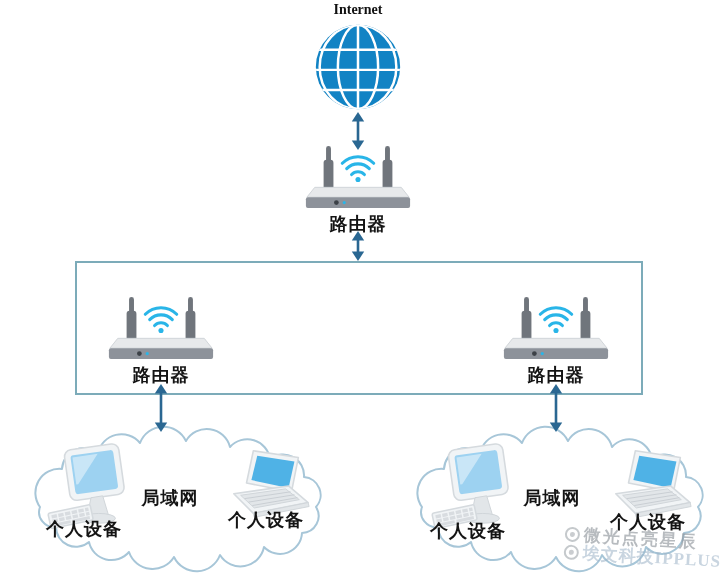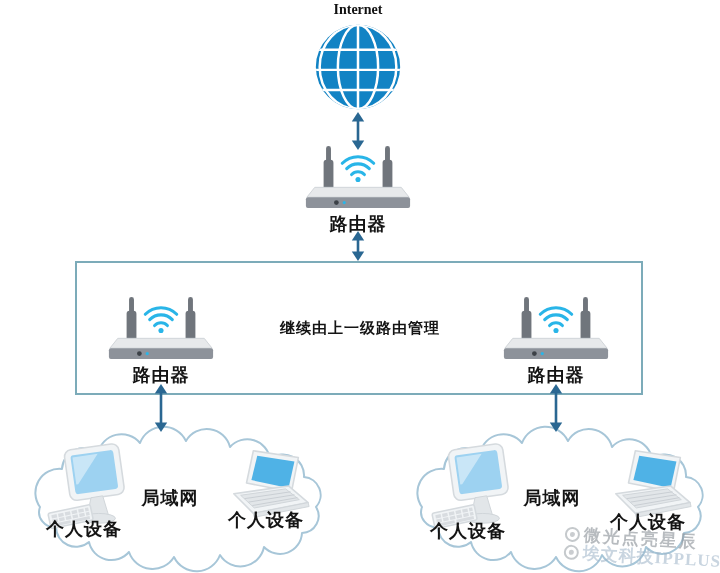--- a/index.html
+++ b/index.html
@@ -94,21 +94,20 @@
   </svg>
   <div class="abs cx lbl" style="left:358px;top:212px;">路由器</div>
 
   <svg class="abs cx" style="left:358px;top:231px;" width="16" height="30" viewBox="0 0 16 30">
     <line class="c-arrow-line" x1="8" y1="7" x2="8" y2="23"></line>
     <polygon class="c-arrow-head" points="8,0 14.2,9.5 1.8,9.5"></polygon>
     <polygon class="c-arrow-head" points="8,30 14.2,20.5 1.8,20.5"></polygon>
   </svg>
 
   <div class="abs mgmt-box" style="left:75px;top:261px;width:568px;height:134px;"></div>
-  <div class="abs cx lbl" style="left:360px;top:319px;font-size:15px;">继续由上一级路由管理</div>
 
   <svg class="abs cx" style="left:161px;top:297px;" width="114" height="65" viewBox="0 0 116 66">
     <rect class="c-antenna" x="25.5" y="0" width="5" height="24" rx="2.5"></rect>
     <rect class="c-antenna" x="23" y="14" width="10" height="30" rx="3"></rect>
     <rect class="c-antenna" x="85.5" y="0" width="5" height="24" rx="2.5"></rect>
     <rect class="c-antenna" x="83" y="14" width="10" height="30" rx="3"></rect>
     <g>
       <circle class="c-wifi-dot" cx="58" cy="34" r="2.6"></circle>
       <path class="c-wifi" d="M 51.5 29 A 9 9 0 0 1 64.5 29"></path>
       <path class="c-wifi" d="M 46.5 23 A 16 16 0 0 1 69.5 23"></path>

